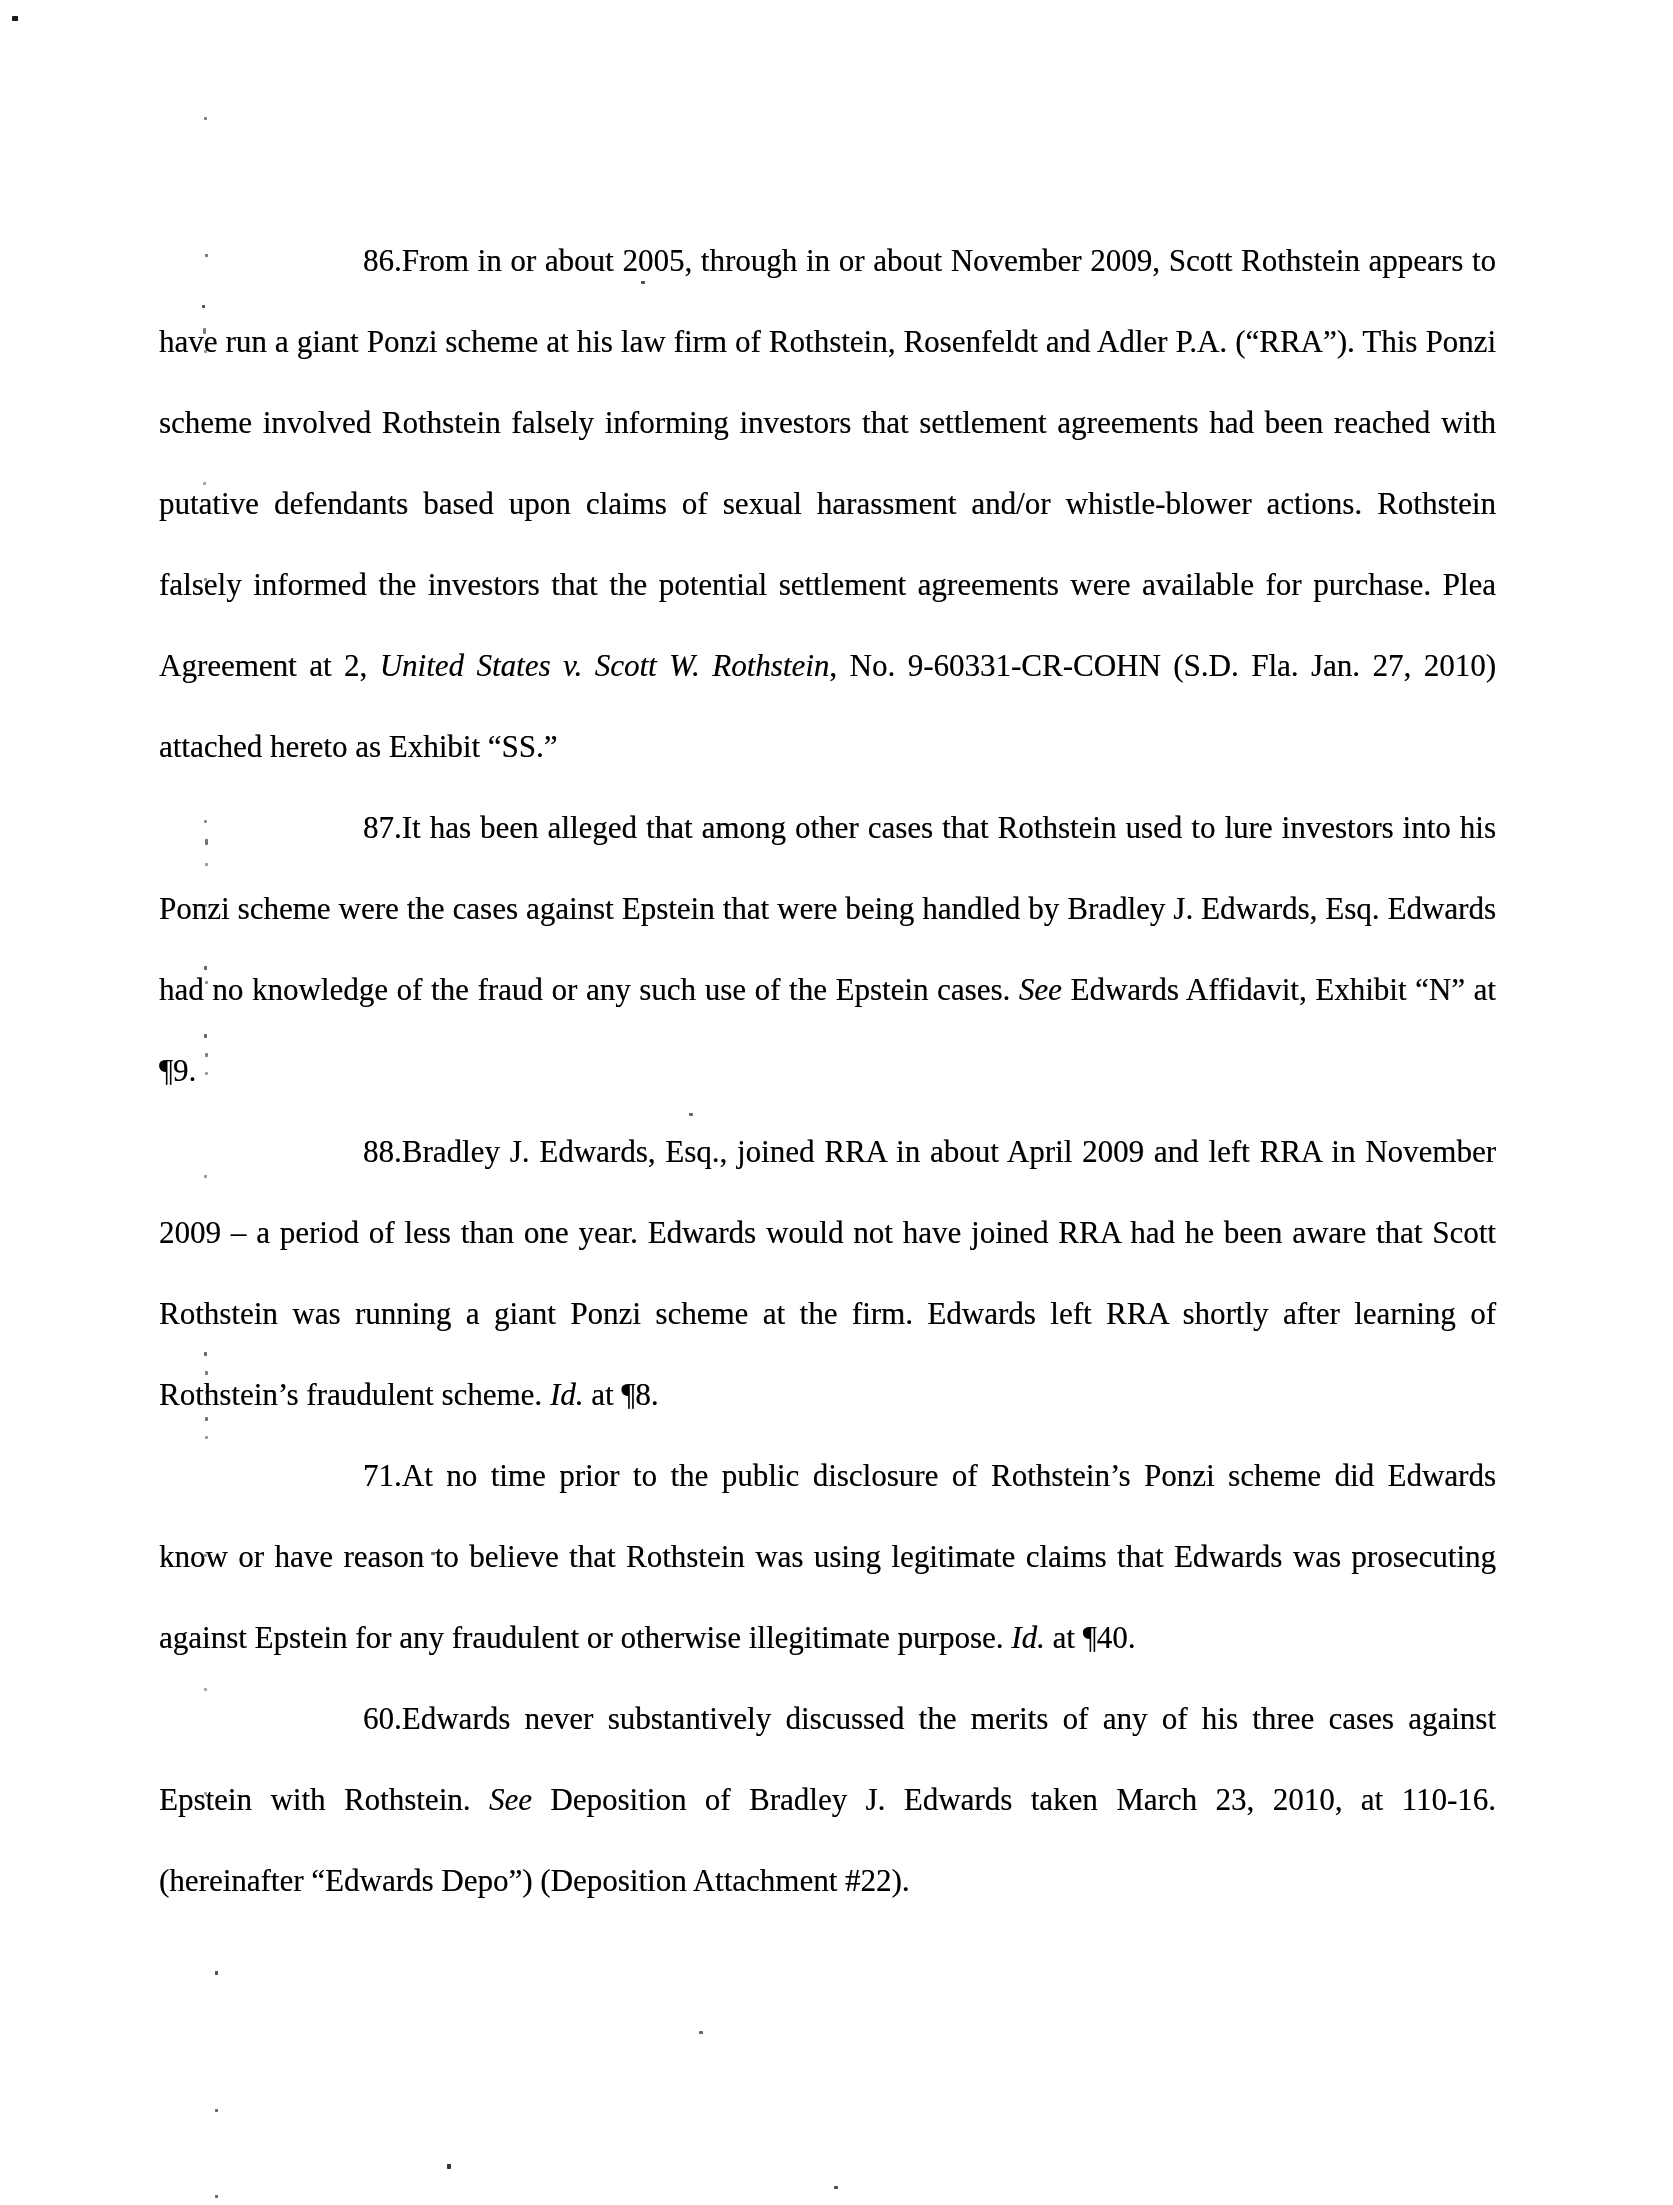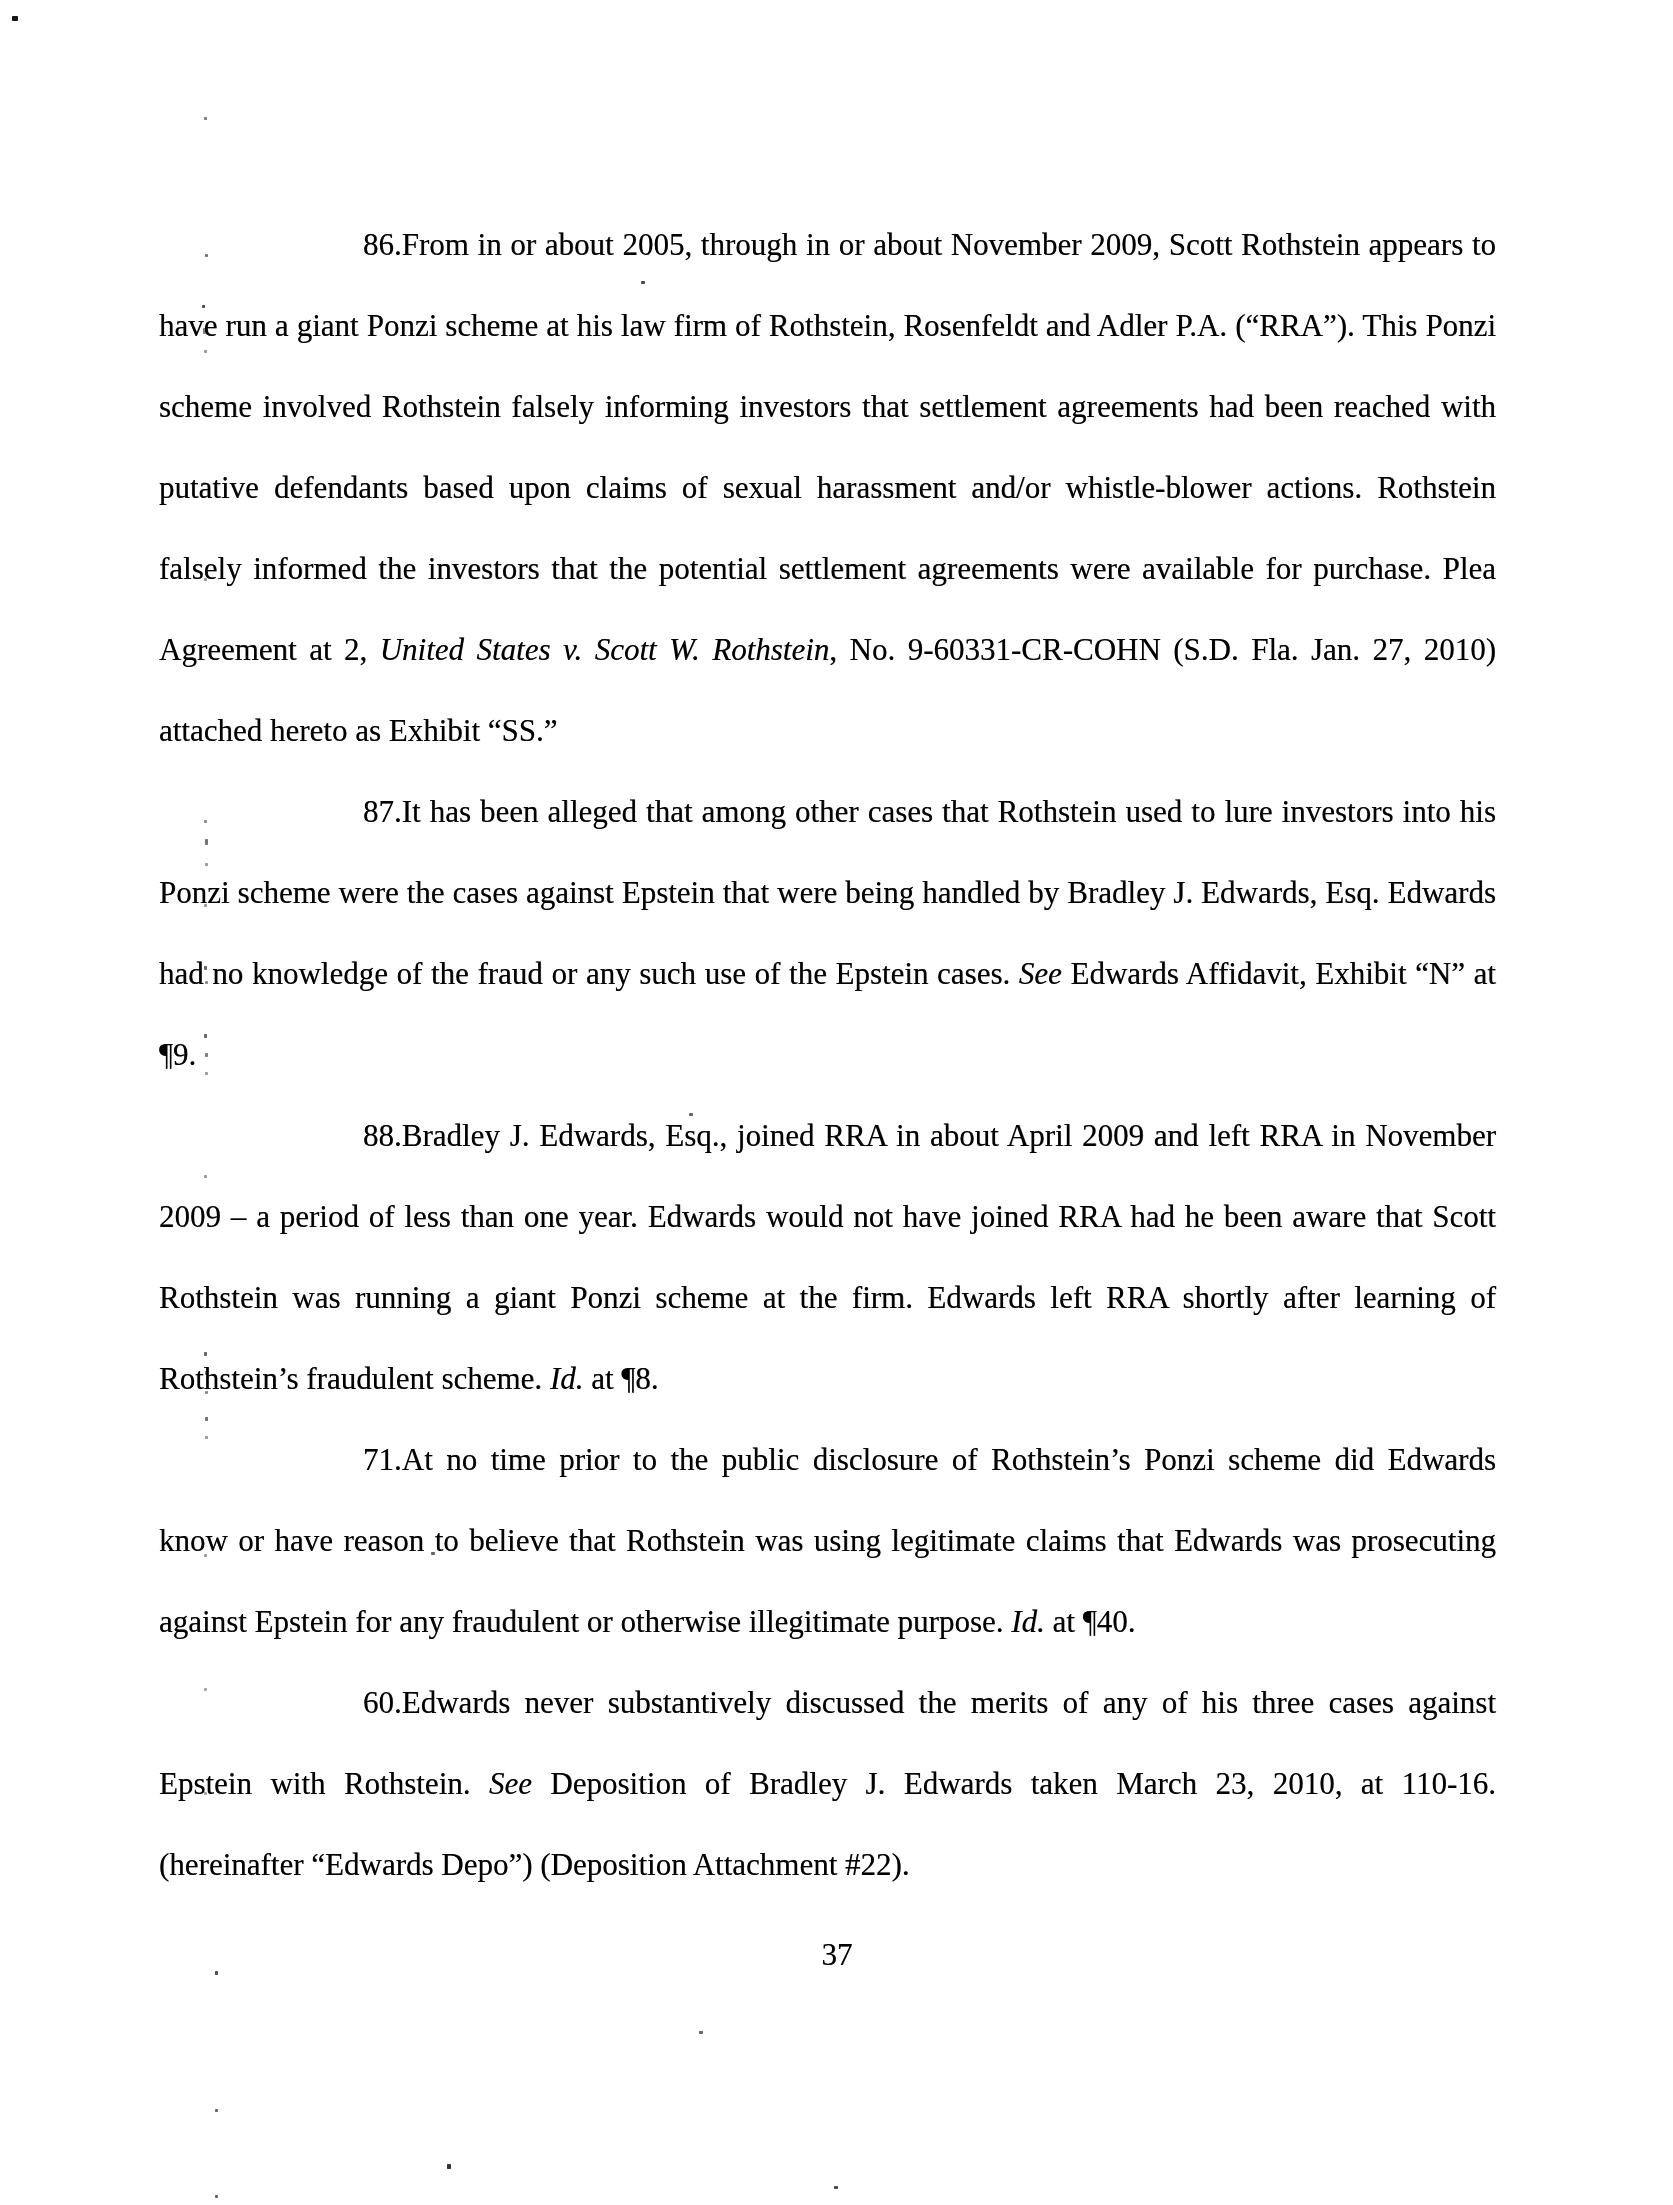--- a/index.html
+++ b/index.html
@@ -8,21 +8,21 @@
     width: 1674px;
     height: 2205px;
     background: #ffffff;
     overflow: hidden;
     font-family: "Liberation Serif", "DejaVu Serif", serif;
     color: #000000;
   }
   .content {
     position: absolute;
     left: 159px;
-    top: 204px;
+    top: 220px;
     width: 1337px;
     font-size: 31px;
     line-height: 81px;
     text-align: justify;
     text-shadow: 0.3px 0.3px 0 rgba(0,0,0,0.55);
   }
   .para {
     margin: 0;
     padding: 0;
     text-indent: 102px;
@@ -53,21 +53,20 @@
 <body>
 
 <div class="page">
   <div class="content" id="doc-body">
       <p class="para"><span class="pnum">86.</span><span>From in or about 2005, through in or about November 2009, Scott Rothstein appears to have run a giant Ponzi scheme at his law firm of Rothstein, Rosenfeldt and Adler P.A. (“RRA”).  This Ponzi scheme involved Rothstein falsely informing investors that settlement agreements had been reached with putative defendants based upon claims of sexual harassment and/or whistle-blower actions.  Rothstein falsely informed the investors that the potential settlement agreements were available for purchase.  Plea Agreement at 2, </span><span class="it">United States v. Scott W. Rothstein</span><span>, No. 9-60331-CR-COHN (S.D. Fla. Jan. 27, 2010) attached hereto as Exhibit “SS.”</span></p>
       <p class="para"><span class="pnum">87.</span><span>It has been alleged that among other cases that Rothstein used to lure investors into his Ponzi scheme were the cases against Epstein that were being handled by Bradley J. Edwards, Esq.  Edwards had no knowledge of the fraud or any such use of the Epstein cases.  </span><span class="it">See</span><span> Edwards Affidavit, Exhibit “N” at ¶9.</span></p>
       <p class="para"><span class="pnum">88.</span><span>Bradley J. Edwards, Esq., joined RRA in about April 2009 and left RRA in November 2009 – a period of less than one year.  Edwards would not have joined RRA had he been aware that Scott Rothstein was running a giant Ponzi scheme at the firm.  Edwards left RRA shortly after learning of Rothstein’s fraudulent scheme.  </span><span class="it">Id.</span><span> at ¶8.</span></p>
       <p class="para"><span class="pnum">71.</span><span>At no time prior to the public disclosure of Rothstein’s Ponzi scheme did Edwards know or have reason to believe that Rothstein was using legitimate claims that Edwards was prosecuting against Epstein for any fraudulent or otherwise illegitimate purpose.  </span><span class="it">Id.</span><span> at ¶40.</span></p>
       <p class="para"><span class="pnum">60.</span><span>Edwards never substantively discussed the merits of any of his three cases against Epstein with Rothstein.  </span><span class="it">See</span><span> Deposition of Bradley J. Edwards taken March 23, 2010, at 110-16. (hereinafter “Edwards Depo”) (Deposition Attachment #22).</span></p>
     </div>
-  <div class="page-number">37</div>
   <div id="specks">
       <div class="speck" style="left: 11.7px; top: 16px; width: 6.2px; height: 4.8px; opacity: 0.9;"></div>
       <div class="speck" style="left: 204px; top: 117px; width: 2.8px; height: 3.4px; opacity: 0.5;"></div>
       <div class="speck" style="left: 205px; top: 254px; width: 3.4px; height: 3.4px; opacity: 0.55;"></div>
       <div class="speck" style="left: 202px; top: 305px; width: 3.4px; height: 3.4px; opacity: 0.7;"></div>
       <div class="speck" style="left: 203px; top: 328px; width: 2.8px; height: 6.2px; opacity: 0.5;"></div>
       <div class="speck" style="left: 204px; top: 350px; width: 2.8px; height: 2.8px; opacity: 0.4;"></div>
       <div class="speck" style="left: 203px; top: 482px; width: 2.8px; height: 3.4px; opacity: 0.35;"></div>
       <div class="speck" style="left: 204px; top: 578px; width: 2.8px; height: 3.4px; opacity: 0.4;"></div>
       <div class="speck" style="left: 204px; top: 820px; width: 2.8px; height: 3.4px; opacity: 0.45;"></div>

